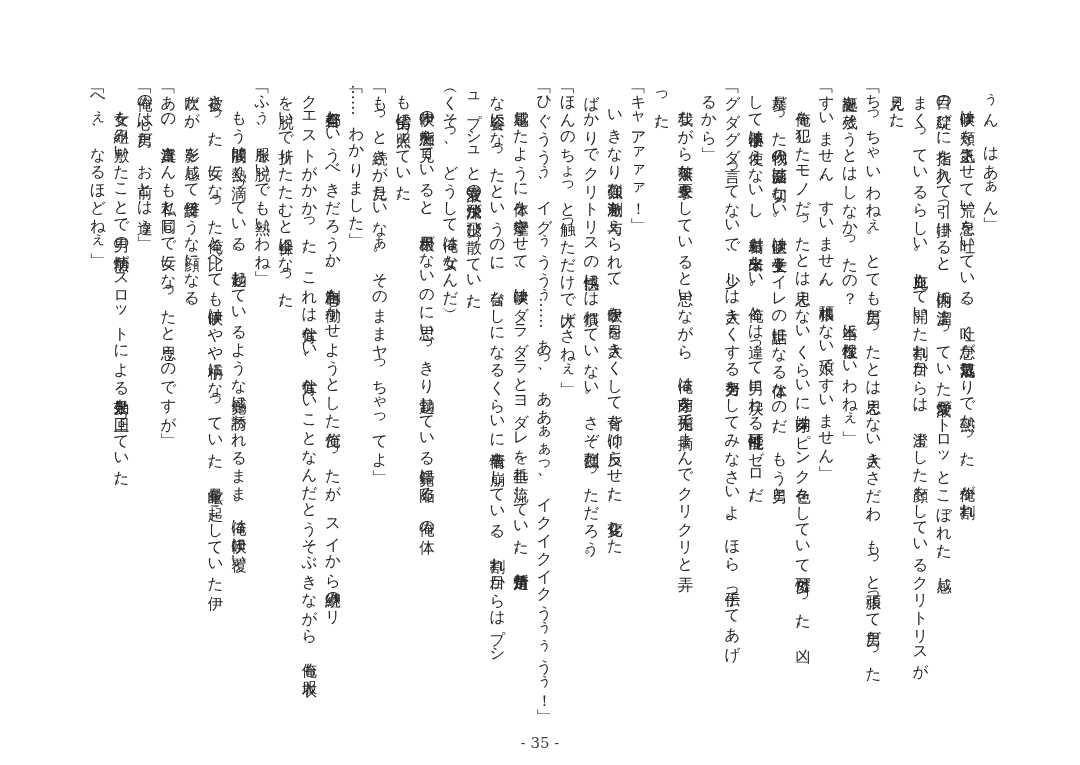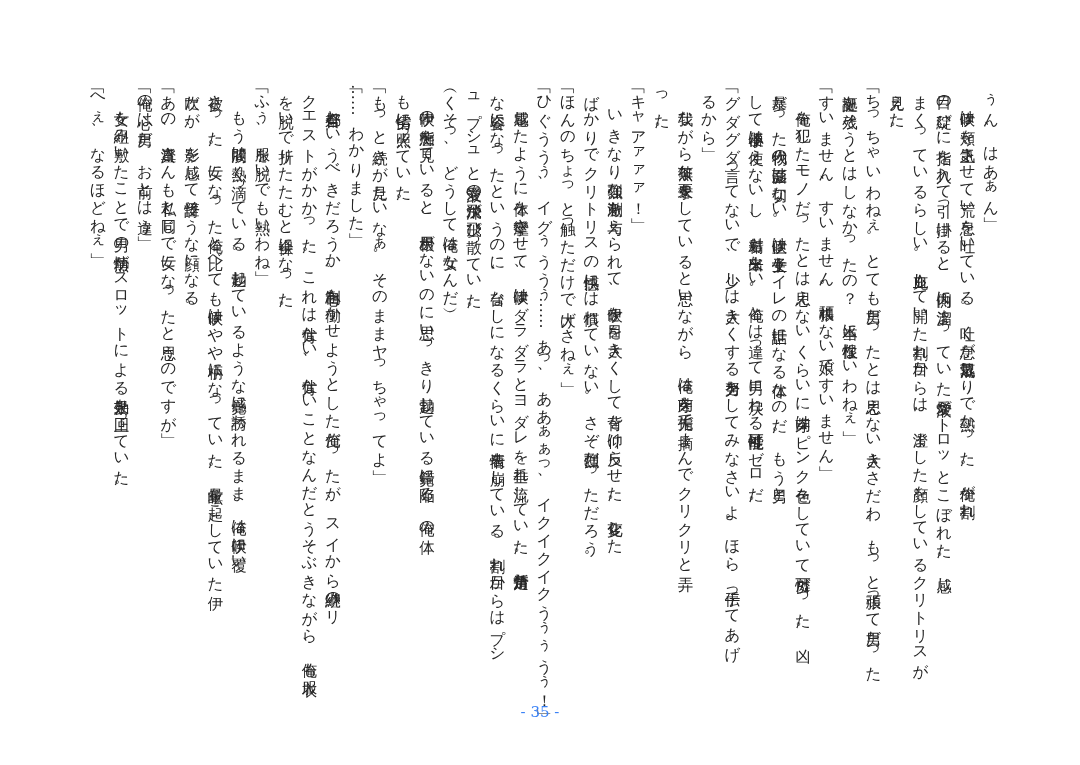--- a/index.html
+++ b/index.html
@@ -25,27 +25,27 @@
     font-size: 15.5px;
     color: #262626;
     letter-spacing: 0.2px;
   }
   .line {
     line-height: 23.5px;
     white-space: nowrap;
   }
   .page-number {
     position: absolute;
-    bottom: 44px;
+    bottom: 13px;
     left: 0;
     width: 100%;
     text-align: center;
     font-family: "DejaVu Serif", "Liberation Serif", serif;
     font-size: 15px;
-    color: #3b82f6;
+    color: #404040;
   }
 </style>
 </head>
 <body>
 
 <div class="page">
   <div class="text-block">
     <div class="line">ぅん、はあぁん」</div>
     <div class="line">　伊吹は頬を上気させて荒い息を吐いている。吐く息が蒸気混じりで熱かった。俺が割れ</div>
     <div class="line">目の綻びに指を入れて引っ掛けると、内側に溜まっていた愛液がトロッとこぼれた。感じ</div>

